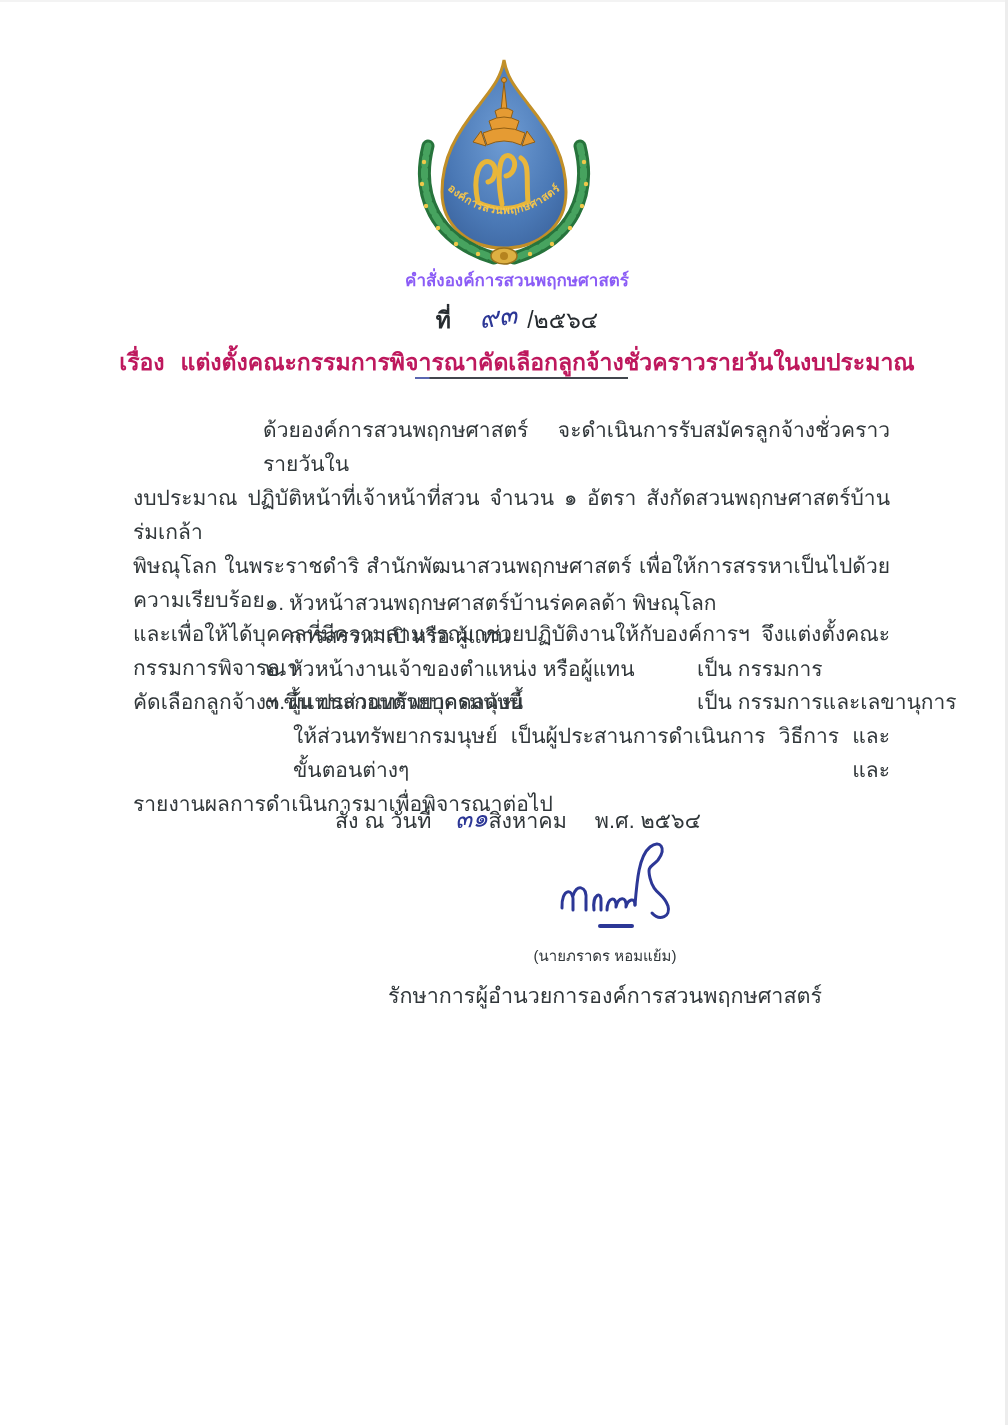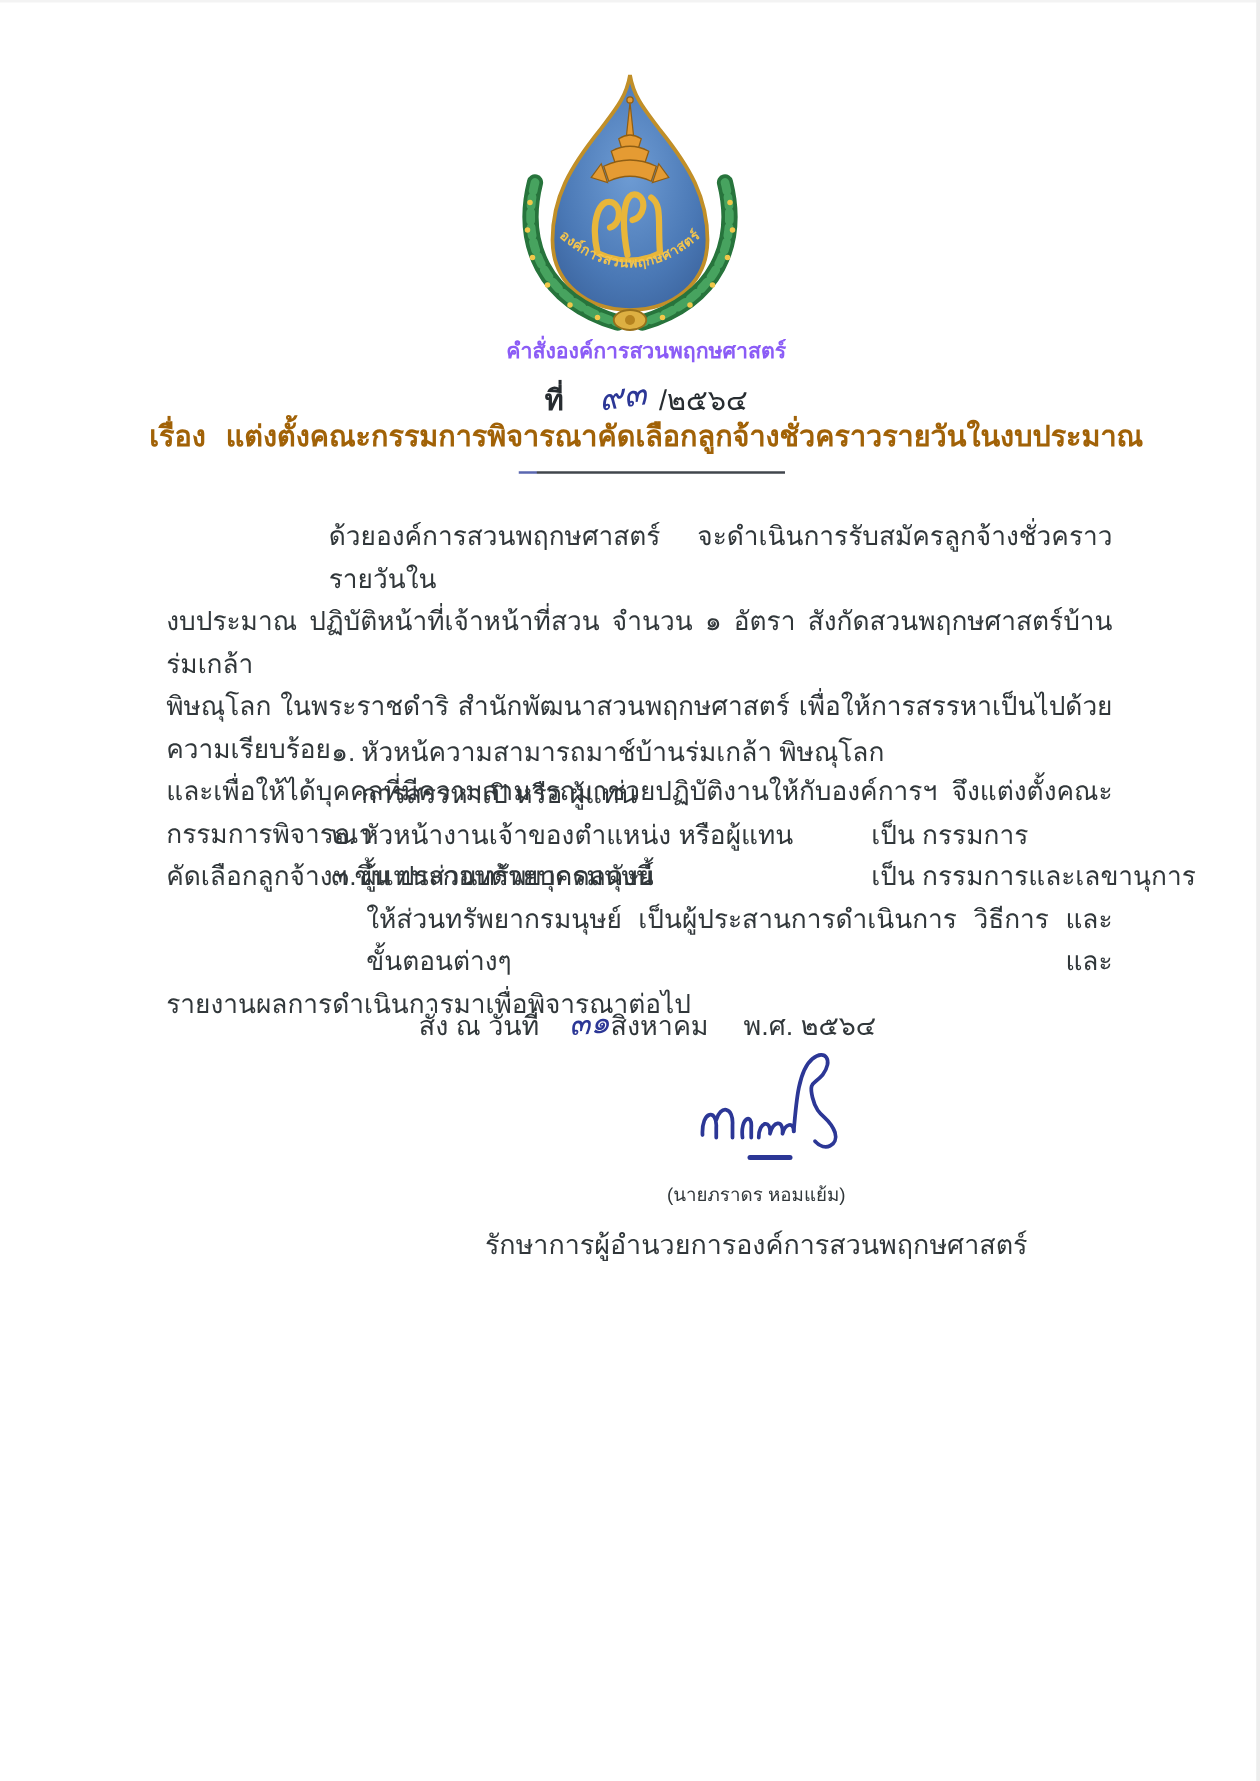--- a/index.html
+++ b/index.html
@@ -14,39 +14,39 @@
     box-shadow: inset -3px 0 0 #ededed, inset 0 2px 0 #f3f3f3;
   }
   
   .seal { position:absolute; left:50%; top:54px; transform:translateX(-50%); }
   
   .hline { position:absolute; left:0; width:100%; text-align:center; padding-left:26px; box-sizing:border-box; }
   .title   { top:266px; font-size:17px; font-weight:bold; color:#8b5cf6; }
   .docno   { top:297px; font-size:23px; color:#272c30; }
   .docno .pfx { font-weight:bold; margin-right:28px; }
   .docno .yr  { margin-left:10px; }
-  .subject { top:331px; font-size:23px; font-weight:bold; color:#a16207; }
+  .subject { top:344px; font-size:23px; font-weight:bold; color:#be185d; }
   .subject .slabel { margin-right:16px; }
   .ink {
     color:#2c3796;
     display:inline-block;
     font-style:italic;
     font-weight:400;
   }
   .ink.no  { font-size:27px; transform:rotate(-8deg) translateY(-2px); }
   .ink.day { font-size:25px; transform:rotate(-4deg) translateY(-1px); margin-left:24px; }
   .divider { position:absolute; top:377px; left:415px; width:213px; height:2px;
              background:linear-gradient(to right,#5a67b0 0px,#5a67b0 14px,#41464d 15px); }
   
   .block { position:absolute; left:133px; width:757px; font-size:21px; line-height:34px; }
   .p1 { top:413px; }
   .p2 { top:719px; }
   .bl { text-align:justify; text-align-last:justify; }
   .bl.short { text-align:left; text-align-last:left; }
-  .ind130 { padding-left:130px; }
+  .ind130 { padding-left:130px;font-family:Liberation Serif, serif; }
   .ind160 { padding-left:160px; }
   
   .committee { position:absolute; left:265px; top:586px; width:640px; font-size:21px; line-height:33px; }
   .crow { position:relative; height:33px; white-space:nowrap; }
   .cnum { display:inline-block; width:24px; }
   .ctext2 { padding-left:24px; }
   .crole { position:absolute; left:432px; top:0; }
   
   .dateline { position:absolute; left:335px; top:799px; font-size:21.5px; white-space:nowrap; }
   .dateline .month { }
@@ -138,21 +138,21 @@
   <div class="block p1">
     <div class="bl ind130">ด้วยองค์การสวนพฤกษศาสตร์ จะดำเนินการรับสมัครลูกจ้างชั่วคราวรายวันใน</div>
     <div class="bl">งบประมาณ ปฏิบัติหน้าที่เจ้าหน้าที่สวน จำนวน ๑ อัตรา  สังกัดสวนพฤกษศาสตร์บ้านร่มเกล้า</div>
     <div class="bl">พิษณุโลก ในพระราชดำริ  สำนักพัฒนาสวนพฤกษศาสตร์  เพื่อให้การสรรหาเป็นไปด้วยความเรียบร้อย</div>
     <div class="bl">และเพื่อให้ได้บุคคลที่มีความสามารถมาช่วยปฏิบัติงานให้กับองค์การฯ จึงแต่งตั้งคณะกรรมการพิจารณา</div>
     <div class="bl short">คัดเลือกลูกจ้างฯ ขึ้น ประกอบด้วยบุคคลดังนี้</div>
   </div>
 
   <div class="committee">
     <div class="crow">
-      <span class="cnum">๑.</span><span>หัวหน้ความสามารถมาช์บ้านร่มเกล้า พิษณุโลก</span>
+      <span class="cnum">๑.</span><span>หัวหน้าสวนพฤกษศาสตร์บ้านร่คคลด้า พิษณุโลก</span>
     </div>
     <div class="crow">
       <span class="ctext2">การสรรหาเปิ หรือ ผู้แทน</span>
     </div>
     <div class="crow">
       <span class="cnum">๒.</span><span>หัวหน้างานเจ้าของตำแหน่ง หรือผู้แทน</span>
       <span class="crole">เป็น กรรมการ</span>
     </div>
     <div class="crow">
       <span class="cnum">๓.</span><span>ผู้แทนส่วนทรัพยากรมนุษย์</span>

